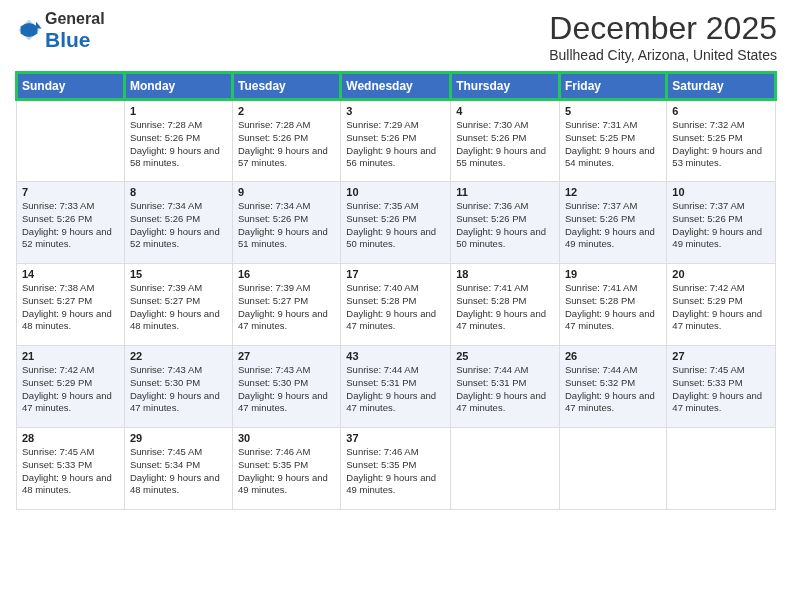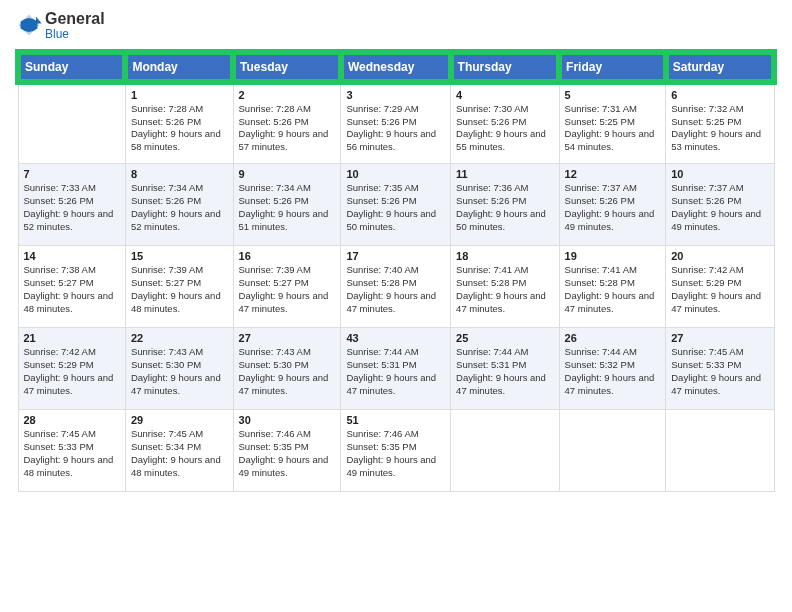--- a/index.html
+++ b/index.html
@@ -30,22 +30,22 @@
       display: flex;
       flex-direction: column;
       line-height: 1.1;
     }
     .logo-general {
       font-size: 16px;
       font-weight: bold;
       color: #333;
     }
     .logo-blue {
-      font-size: 12px;
-      font-weight: normal;
+      font-size: 21px;
+      font-weight: bold;
       color: #1a6ab5;
     }
     .logo-icon {
       width: 28px;
       height: 28px;
       margin-right: 2px;
     }
     .title-block {
       text-align: right;
     }
@@ -63,21 +63,21 @@
       border-collapse: collapse;
       font-size: 10px;
     }
     .calendar-table thead tr th {
       background-color: #3a6fc4;
       color: #fff;
       text-align: left;
       padding: 5px 4px;
       font-size: 12px;
       font-weight: bold;
-      border: 6px solid #22c55e;
+      border: 3px solid #22c55e;
     }
     .calendar-table tbody tr td {
       border: 1px solid #ddd;
       vertical-align: top;
       padding: 4px 5px;
       width: 113px;
       min-height: 75px;
       height: 82px;
       background: #fff;
     }
@@ -109,20 +109,24 @@
         <rect x="0" y="0" width="40" height="40" fill="white"></rect>
         <path d="M20 5 L35 20 L20 35 L5 20 Z" fill="#1a6ab5" opacity="0.3"></path>
         <path d="M8 15 Q20 5 32 15 L32 25 Q20 35 8 25 Z" fill="#1a6ab5"></path>
         <path d="M30 8 L38 18 L30 18 Z" fill="#1a6ab5"></path>
       </svg>
       <div class="logo-text">
         <span class="logo-general">General</span>
         <span class="logo-blue">Blue</span>
       </div>
     </div>
+    <div class="title-block">
+      <div class="month-title">December 2025</div>
+      <div class="location-title">Bullhead City, Arizona, United States</div>
+    </div>
   </div>
 
   <table class="calendar-table">
     <thead>
       <tr>
       <th>Sunday</th>
           <th>Monday</th>
           <th>Tuesday</th>
           <th>Wednesday</th>
           <th>Thursday</th>
@@ -255,21 +259,21 @@
           </td>
           <td>
             <div class="day-number">29</div>
             <div class="day-info">Sunrise: 7:45 AM<br>Sunset: 5:34 PM<br>Daylight: 9 hours and 48 minutes.</div>
           </td>
           <td>
             <div class="day-number">30</div>
             <div class="day-info">Sunrise: 7:46 AM<br>Sunset: 5:35 PM<br>Daylight: 9 hours and 49 minutes.</div>
           </td>
           <td>
-            <div class="day-number">51</div>
+            <div class="day-number">37</div>
             <div class="day-info">Sunrise: 7:46 AM<br>Sunset: 5:35 PM<br>Daylight: 9 hours and 49 minutes.</div>
           </td>
           <td class="empty-cell"></td>
           <td class="empty-cell"></td>
           <td class="empty-cell"></td>
         </tr>
       </tbody>
   </table>
 </div>
 

